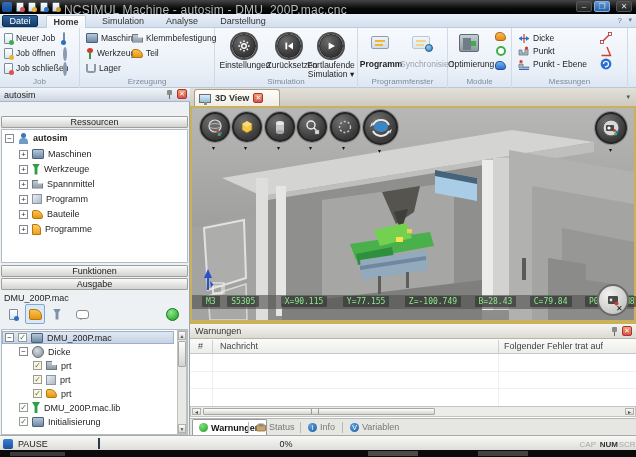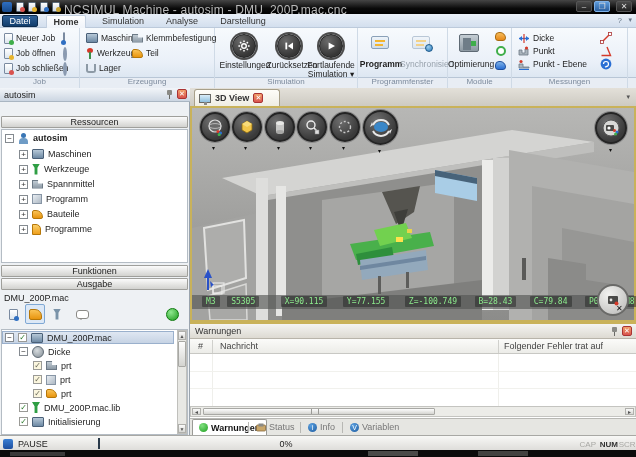--- a/index.html
+++ b/index.html
@@ -23,21 +23,21 @@
 
   
   .menubar { position:absolute; left:0; top:14px; width:636px; height:14px;
              background:linear-gradient(#e9eff7,#d3dfee); border-bottom:1px solid #bccadb; }
   .fileb { position:absolute; left:2px; top:1px; width:36px; height:12px; background:linear-gradient(#2e5f96,#123e6d);
            border:1px solid #0d2c4e; border-radius:2px; color:#fff; text-align:center; line-height:11px; font-size:9px; }
   .mtab { position:absolute; top:1px; height:13px; text-align:center; line-height:13px; font-size:9px; color:#333; }
   .mtab.active { background:linear-gradient(#fefefe,#f0f4fa); border:1px solid #c3d0e0; border-bottom:none; border-radius:2px 2px 0 0; font-weight:bold; }
 
   
-  .ribbon { position:absolute; left:0; top:28px; width:636px; height:50px;
+  .ribbon { position:absolute; left:0; top:28px; width:636px; height:60px;
             background:linear-gradient(#f7fafd,#eaf0f8 70%,#dde7f2); border-bottom:1px solid #b8c6d6; }
   .rgroup { position:absolute; top:0; height:60px; border-right:1px solid #cfdae6; }
   .grplabel { position:absolute; bottom:2px; left:0; right:0; text-align:center; font-size:8px; color:#7d8b9d; }
   .ritem { position:absolute; display:flex; align-items:center; gap:3px; font-size:8.5px; color:#1e1e1e; height:12px; }
   .doc { width:9px; height:11px; background:linear-gradient(#fff,#dde6ee); border:1px solid #7a8aa0; border-radius:1px; position:relative; }
   .doc .bdg { position:absolute; width:5px; height:5px; border-radius:50%; right:-2px; bottom:-2px; }
   .ring { width:9px; height:9px; border:2px solid #8a9ab0; border-radius:50%; }
   .mico { width:12px; height:10px; background:linear-gradient(#b6c8d8,#6d89a4); border:1px solid #4a6078; border-radius:1px; }
   .toolg { width:8px; height:11px; background:#2f9e44; clip-path:polygon(0 0,100% 0,68% 38%,68% 100%,32% 100%,32% 38%); }
   .toolr { width:8px; height:11px; position:relative; }

